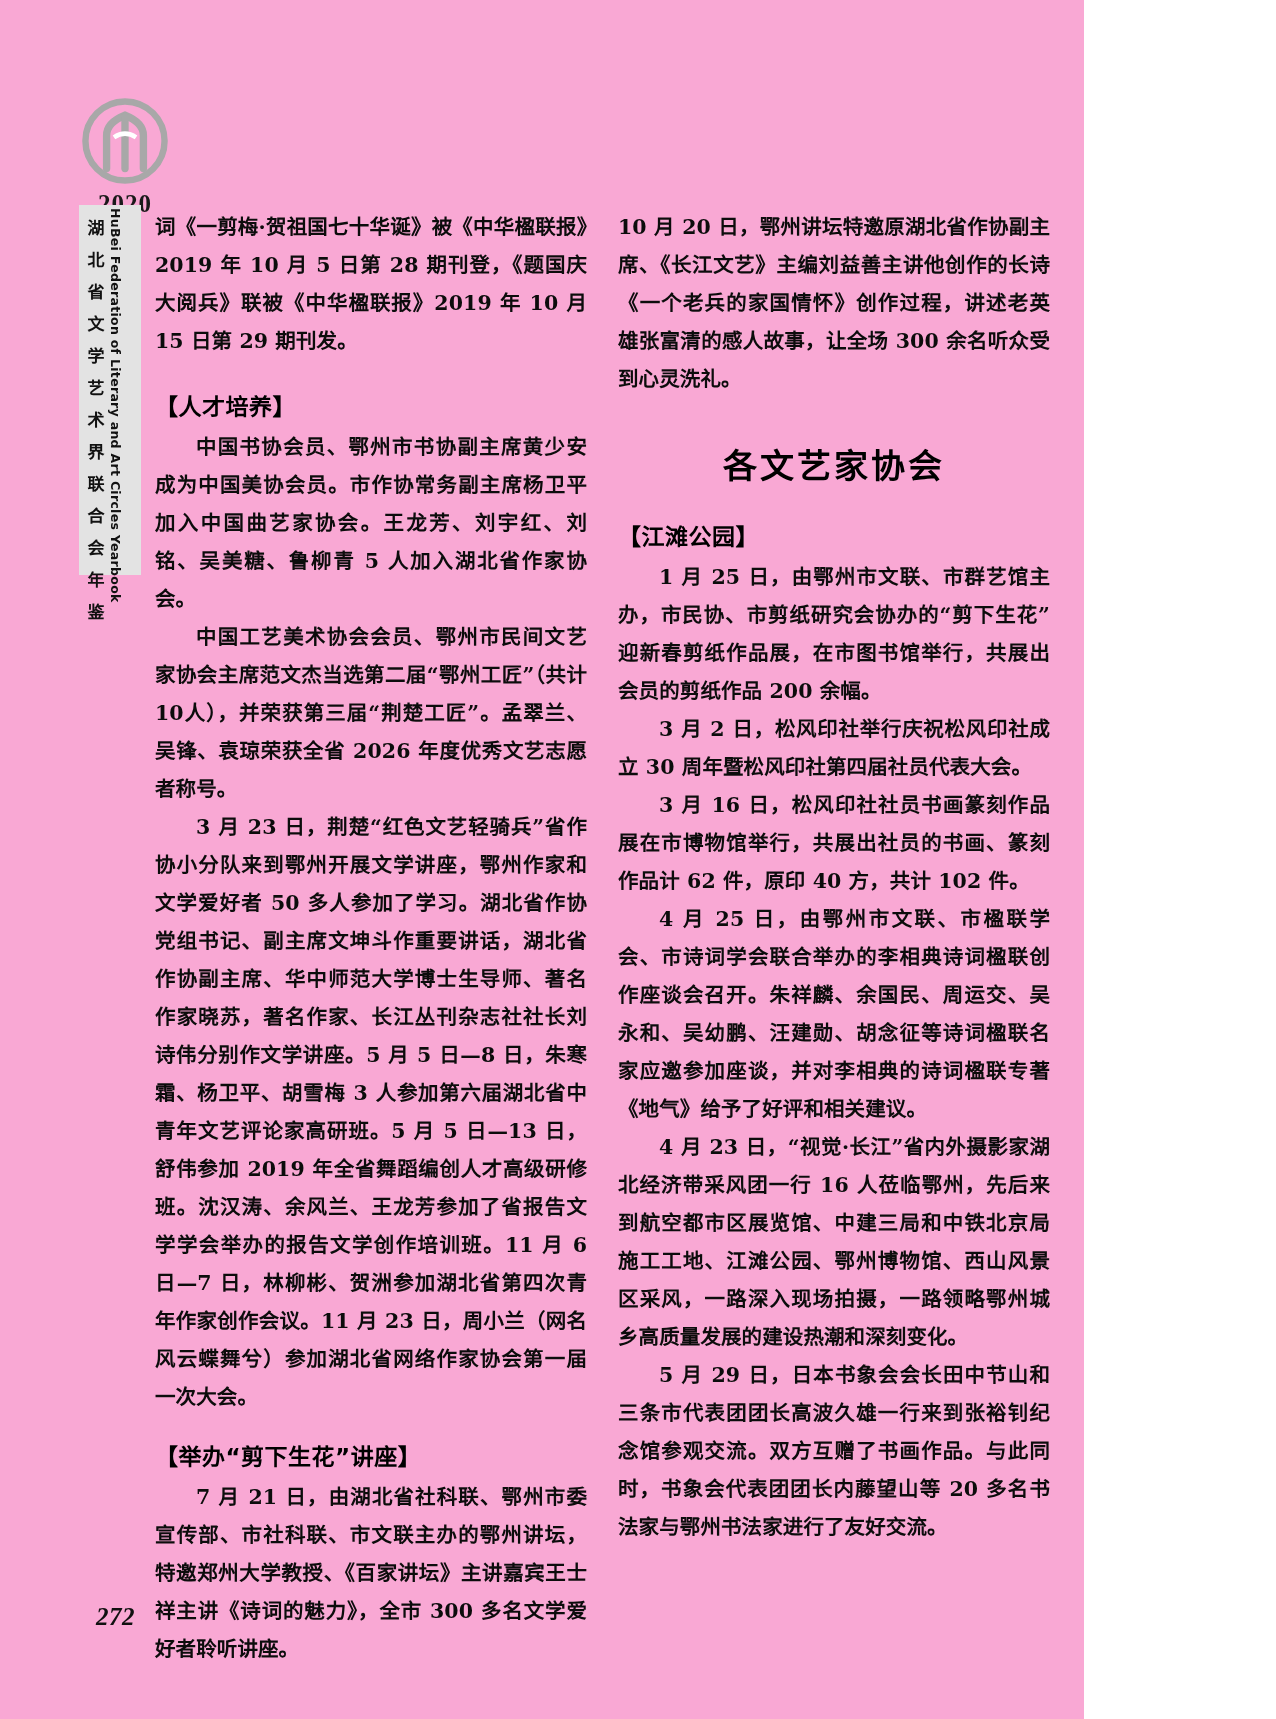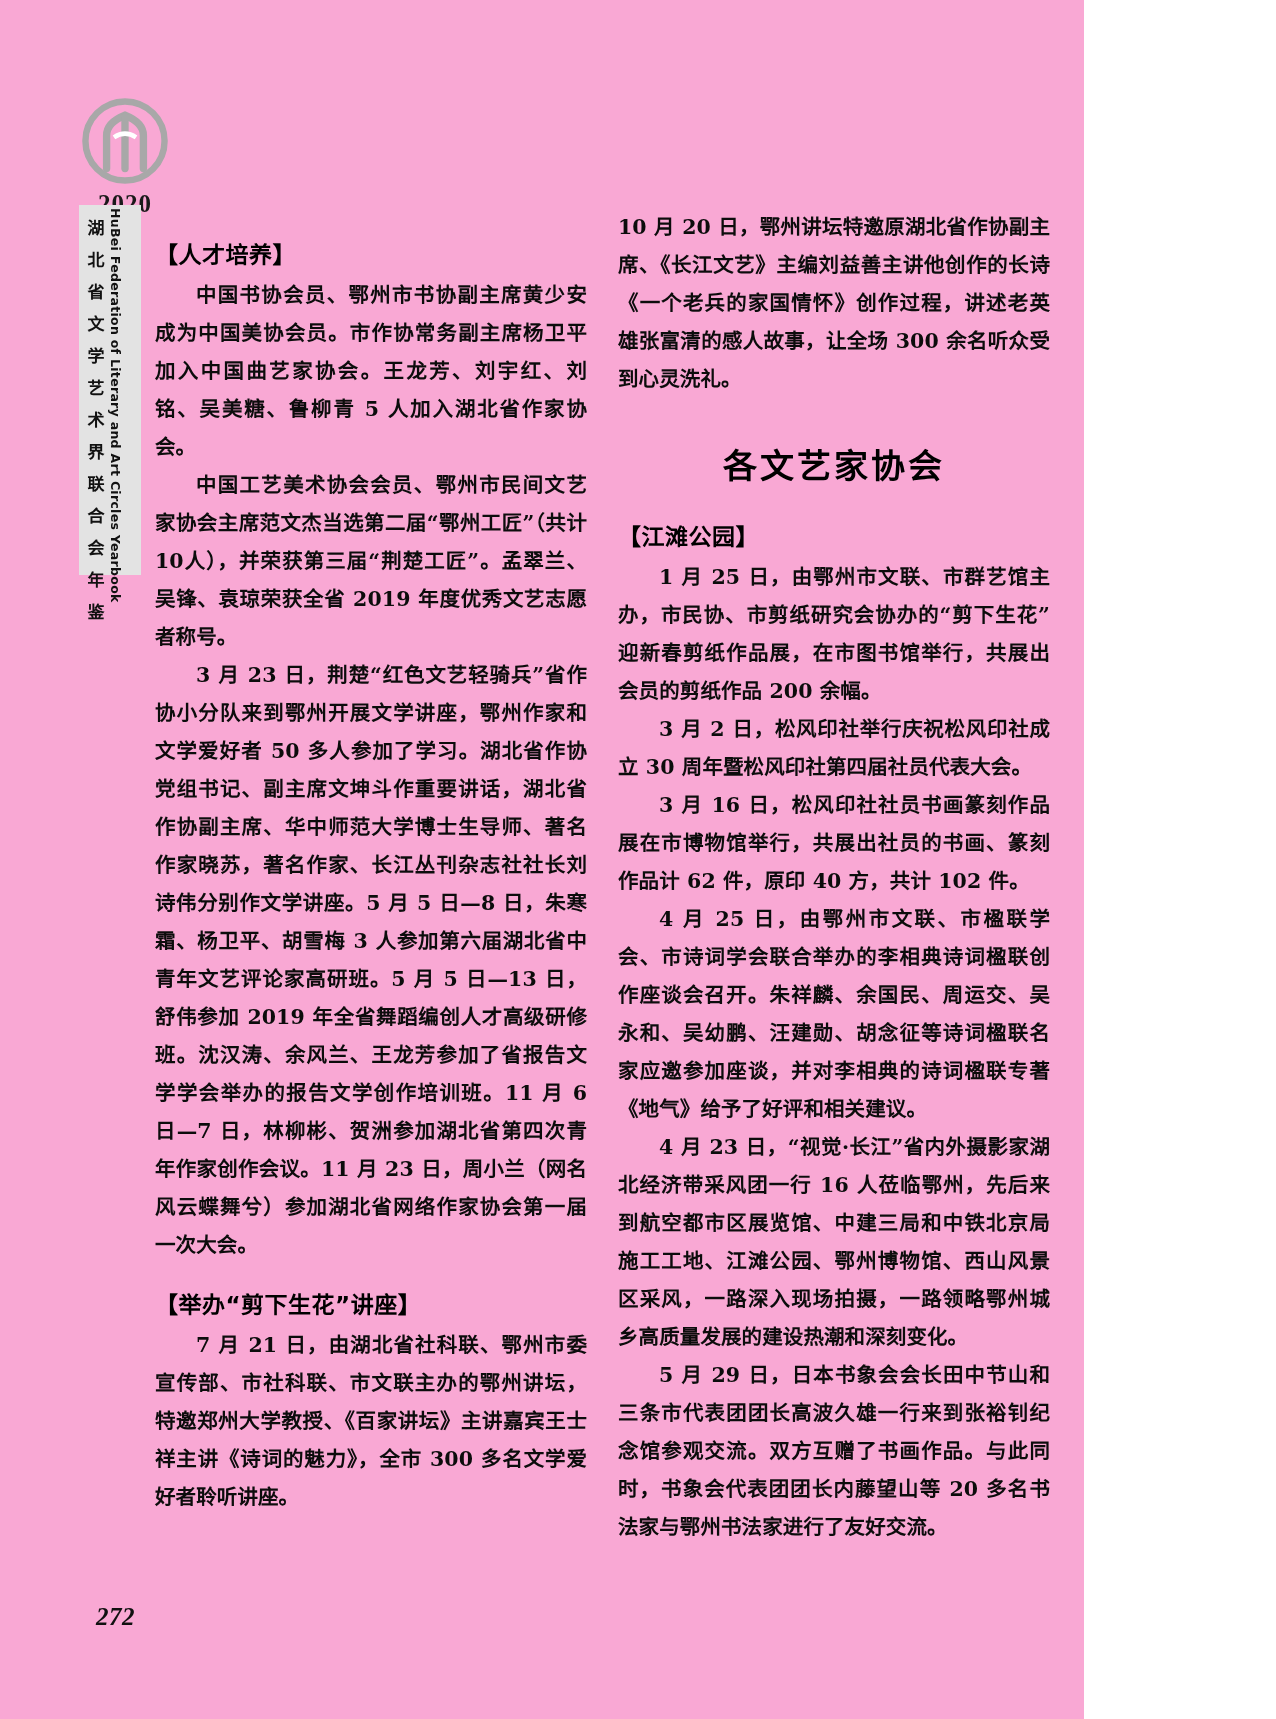--- a/index.html
+++ b/index.html
@@ -164,24 +164,25 @@
       <span>联</span>
       <span>合</span>
       <span>会</span>
       <span>年</span>
       <span>鉴</span>
     </div>
   <div class="sidebar-en">HuBei Federation of Literary and Art Circles Yearbook</div>
 
   <div class="col col-left">
 
+    <p class="para">词《一剪梅·贺祖国七十华诞》被《中华楹联报》2019 年 10 月 5 日第 28 期刊登，《题国庆大阅兵》联被《中华楹联报》2019 年 10 月 15 日第 29 期刊发。</p>
 
     <h2 class="sec-head first">【人才培养】</h2>
     <p class="para indent">中国书协会员、鄂州市书协副主席黄少安成为中国美协会员。市作协常务副主席杨卫平加入中国曲艺家协会。王龙芳、刘宇红、刘铭、吴美糖、鲁柳青 5 人加入湖北省作家协会。</p>
-    <p class="para indent">中国工艺美术协会会员、鄂州市民间文艺家协会主席范文杰当选第二届“鄂州工匠”（共计10人），并荣获第三届“荆楚工匠”。孟翠兰、吴锋、袁琼荣获全省 2019 年度优秀文艺志愿者称号。</p>
+    <p class="para indent">中国工艺美术协会会员、鄂州市民间文艺家协会主席范文杰当选第二届“鄂州工匠”（共计10人），并荣获第三届“荆楚工匠”。孟翠兰、吴锋、袁琼荣获全省 2026 年度优秀文艺志愿者称号。</p>
 
     <p class="para indent">3 月 23 日，荆楚“红色文艺轻骑兵”省作协小分队来到鄂州开展文学讲座，鄂州作家和文学爱好者 50 多人参加了学习。湖北省作协党组书记、副主席文坤斗作重要讲话，湖北省作协副主席、华中师范大学博士生导师、著名作家晓苏，著名作家、长江丛刊杂志社社长刘诗伟分别作文学讲座。5 月 5 日—8 日，朱寒霜、杨卫平、胡雪梅 3 人参加第六届湖北省中青年文艺评论家高研班。5 月 5 日—13 日，舒伟参加 2019 年全省舞蹈编创人才高级研修班。沈汉涛、余风兰、王龙芳参加了省报告文学学会举办的报告文学创作培训班。11 月 6 日—7 日，林柳彬、贺洲参加湖北省第四次青年作家创作会议。11 月 23 日，周小兰（网名风云蝶舞兮）参加湖北省网络作家协会第一届一次大会。</p>
 
     <h2 class="sec-head">【举办“剪下生花”讲座】</h2>
     <p class="para indent">7 月 21 日，由湖北省社科联、鄂州市委宣传部、市社科联、市文联主办的鄂州讲坛，特邀郑州大学教授、《百家讲坛》主讲嘉宾王士祥主讲《诗词的魅力》，全市 300 多名文学爱好者聆听讲座。</p>
   </div>
 
   <div class="col col-right">
 
     <p class="para">10 月 20 日，鄂州讲坛特邀原湖北省作协副主席、《长江文艺》主编刘益善主讲他创作的长诗《一个老兵的家国情怀》创作过程，讲述老英雄张富清的感人故事，让全场 300 余名听众受到心灵洗礼。</p>

